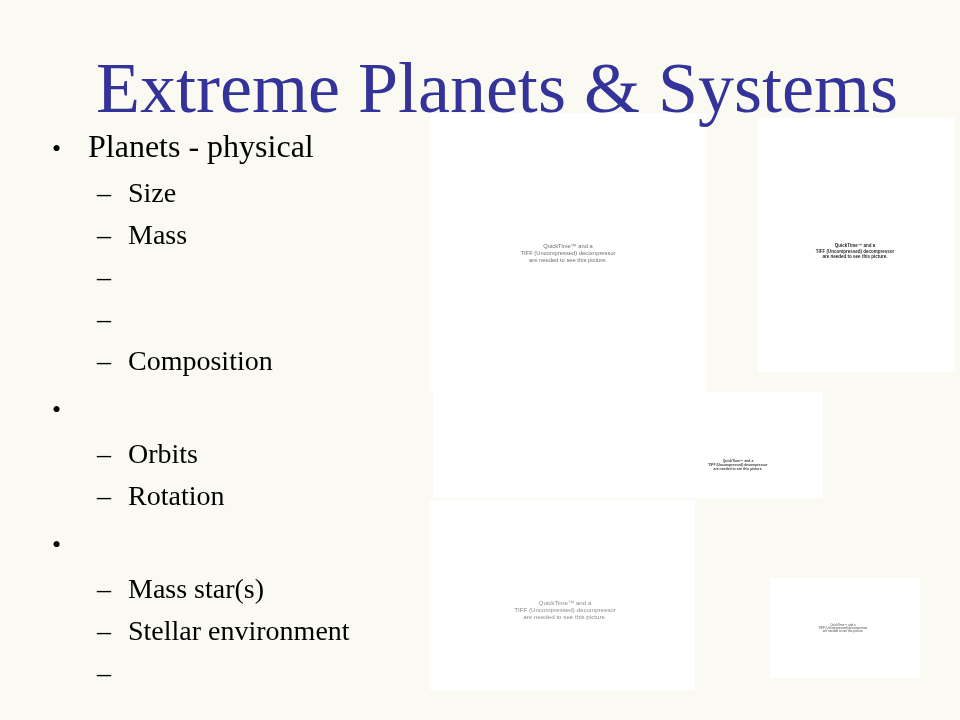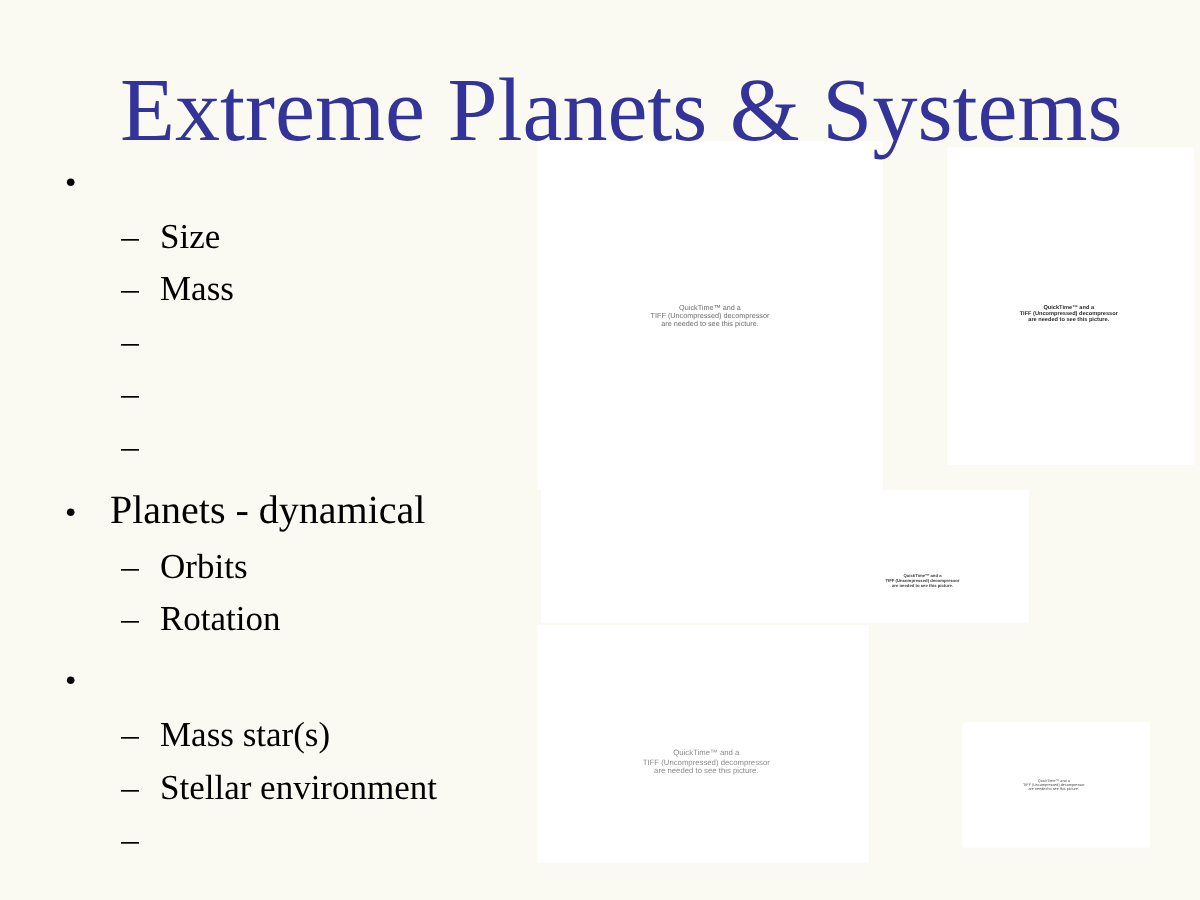--- a/index.html
+++ b/index.html
@@ -88,41 +88,42 @@
       <div class="qt" style="left: 843px; top: 628px; color: rgb(74, 74, 74); font-weight: normal; transform: translate(-50%, -50%) scale(0.3);">
         <div>QuickTime™ and a</div>
         <div>TIFF (Uncompressed) decompressor</div>
         <div>are needed to see this picture.</div>
       </div>
     </div>
   <h1 class="title" style="color: rgb(51, 51, 153);">Extreme Planets &amp; Systems</h1>
   <div class="bullets" style="color: rgb(0, 0, 0);">
       <div class="line main">
         <span class="marker">•</span>
+        <span class="text">Planets - physical</span>
       </div>
       <div class="line sub">
         <span class="marker">–</span>
         <span class="text">Size</span>
       </div>
       <div class="line sub">
         <span class="marker">–</span>
         <span class="text">Mass</span>
       </div>
       <div class="line sub">
         <span class="marker">–</span>
       </div>
       <div class="line sub">
         <span class="marker">–</span>
       </div>
       <div class="line sub">
         <span class="marker">–</span>
+        <span class="text">Composition</span>
       </div>
       <div class="line main">
         <span class="marker">•</span>
-        <span class="text">Planets - dynamical</span>
       </div>
       <div class="line sub">
         <span class="marker">–</span>
         <span class="text">Orbits</span>
       </div>
       <div class="line sub">
         <span class="marker">–</span>
         <span class="text">Rotation</span>
       </div>
       <div class="line main">

